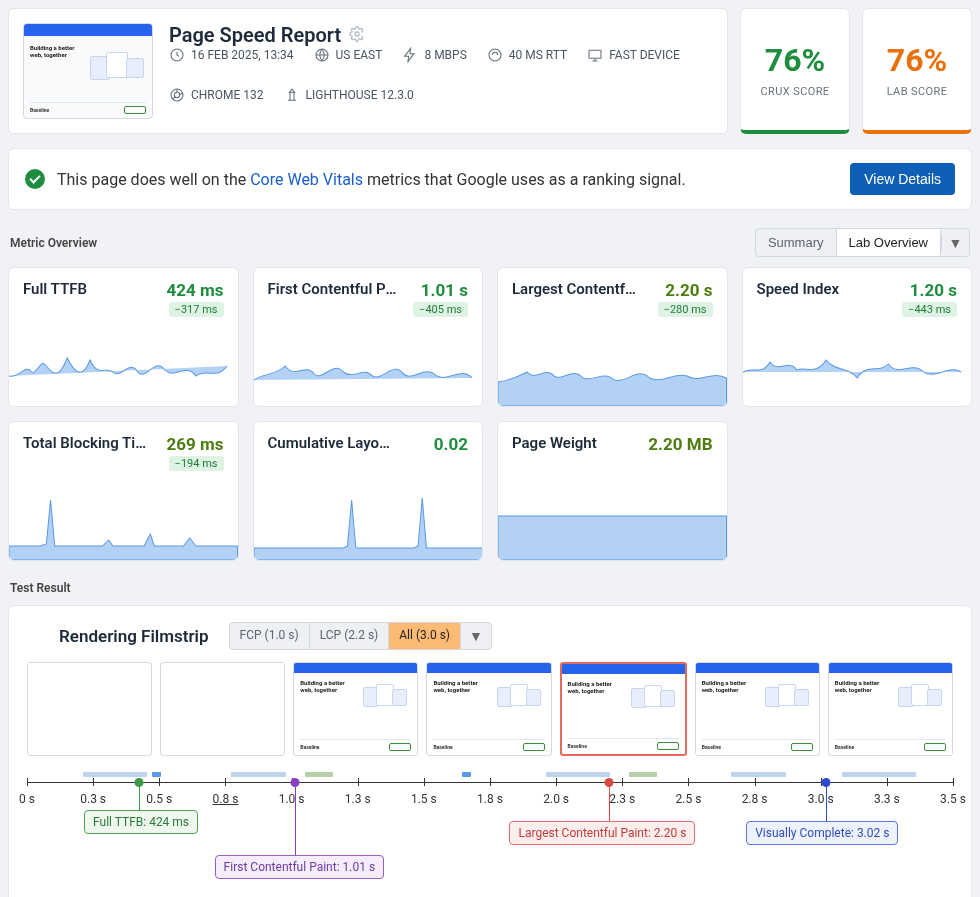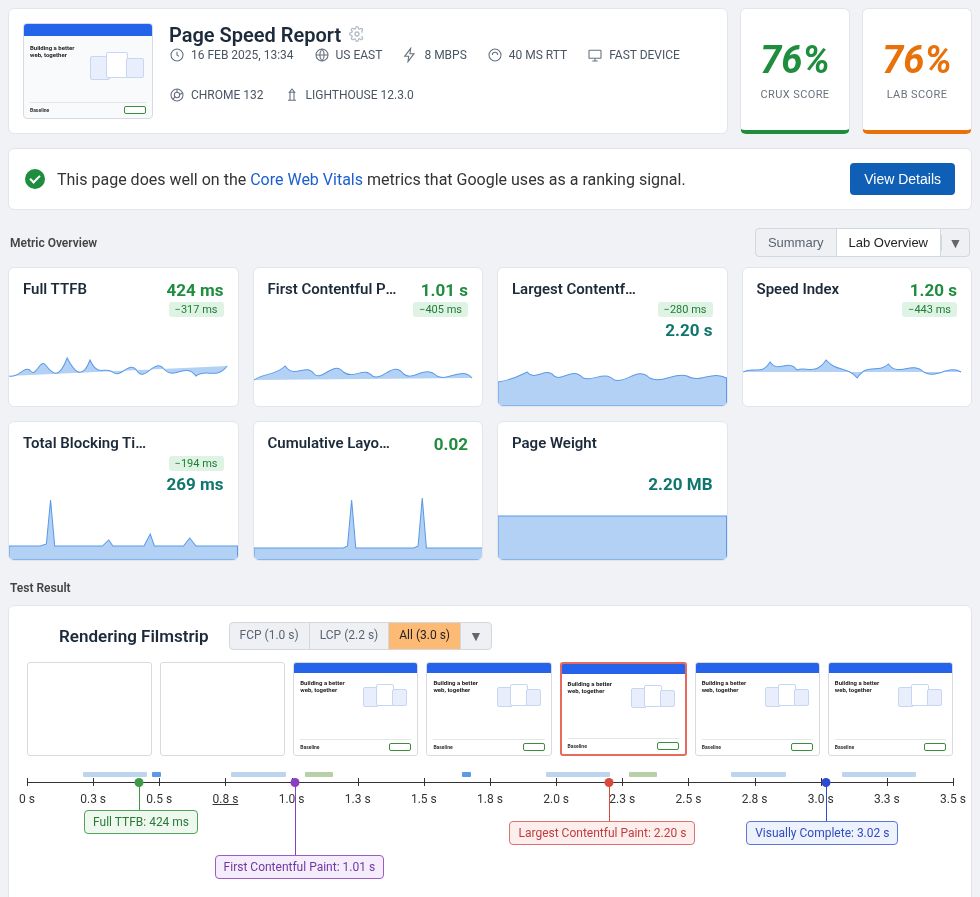--- a/index.html
+++ b/index.html
@@ -48,21 +48,21 @@
   .meta-item { display:flex; align-items:center; gap:6px; }
   .meta-icon { width:16px; height:16px; display:inline-flex; align-items:center; justify-content:center; }
   .meta-icon svg { width:16px; height:16px; stroke:#66707d; fill:none; stroke-width:1.6; }
 
   .score-box {
     width: 110px;
     background:#fff; border:1px solid #e2e5ea; border-radius:6px;
     display:flex; flex-direction:column; align-items:center; justify-content:center;
     gap:6px;
   }
-  .score-big { font-size:38px; font-weight:700;font-style:italic; }
+  .score-big { font-size:32px; font-weight:700; }
   .score-label { font-size:11px; color:#6b7280; letter-spacing:.4px;}
   .crux { border-bottom:4px solid #1e8e3e; }
   .crux .score-big { color:#1e8e3e; }
   .lab { border-bottom:4px solid #e8710a; }
   .lab .score-big { color:#e8710a; }
 
   
   .banner {
     background:#fff; border:1px solid #e2e5ea; border-radius:6px;
     padding:14px 16px; display:flex; align-items:center; justify-content:space-between;
@@ -88,21 +88,21 @@
   
   .metric-grid { display:grid; grid-template-columns:repeat(4,1fr); gap:14px; margin-bottom:20px;}
   .metric-card {
     background:#fff; border:1px solid #e2e5ea; border-radius:6px;
     height:140px; position:relative; overflow:hidden;
   }
   .metric-head { display:flex; justify-content:space-between; padding:12px 14px 0; }
   .metric-name { font-weight:600; font-size:15px; color:#1c2a3a; white-space:nowrap; overflow:hidden; text-overflow:ellipsis; max-width:130px;}
   .metric-val { font-weight:700; font-size:17px; white-space:nowrap;}
   .val-green { color:#1e8e3e; }
-  .val-orange { color:#0f766e;margin-top:40px; }
+  .val-orange { color:#4d7c0f; }
   .metric-delta { position:absolute; top:34px; right:14px; font-size:11px; background:#dff3e4; color:#1e7d35; padding:1px 6px; border-radius:3px;}
   .sparkline { position:absolute; bottom:0; left:0; right:0; height:70px;}
   .sparkline svg { width:100%; height:100%; display:block; }
 
   
   .filmstrip-card { background:#fff; border:1px solid #e2e5ea; border-radius:6px; padding:16px 18px 24px;}
   .fs-head { display:flex; align-items:center; gap:20px; margin-bottom:12px;margin-left:32px;}
   .fs-title { font-size:17px; font-weight:600; color:#1c2a3a;}
   .pill-group { display:flex; border:1px solid #d3d8de; border-radius:4px; overflow:hidden; background:#eef0f3;}
   .pill { padding:5px 10px; font-size:12px; color:#5a6572; border-right:1px solid #d3d8de; cursor:pointer;}

